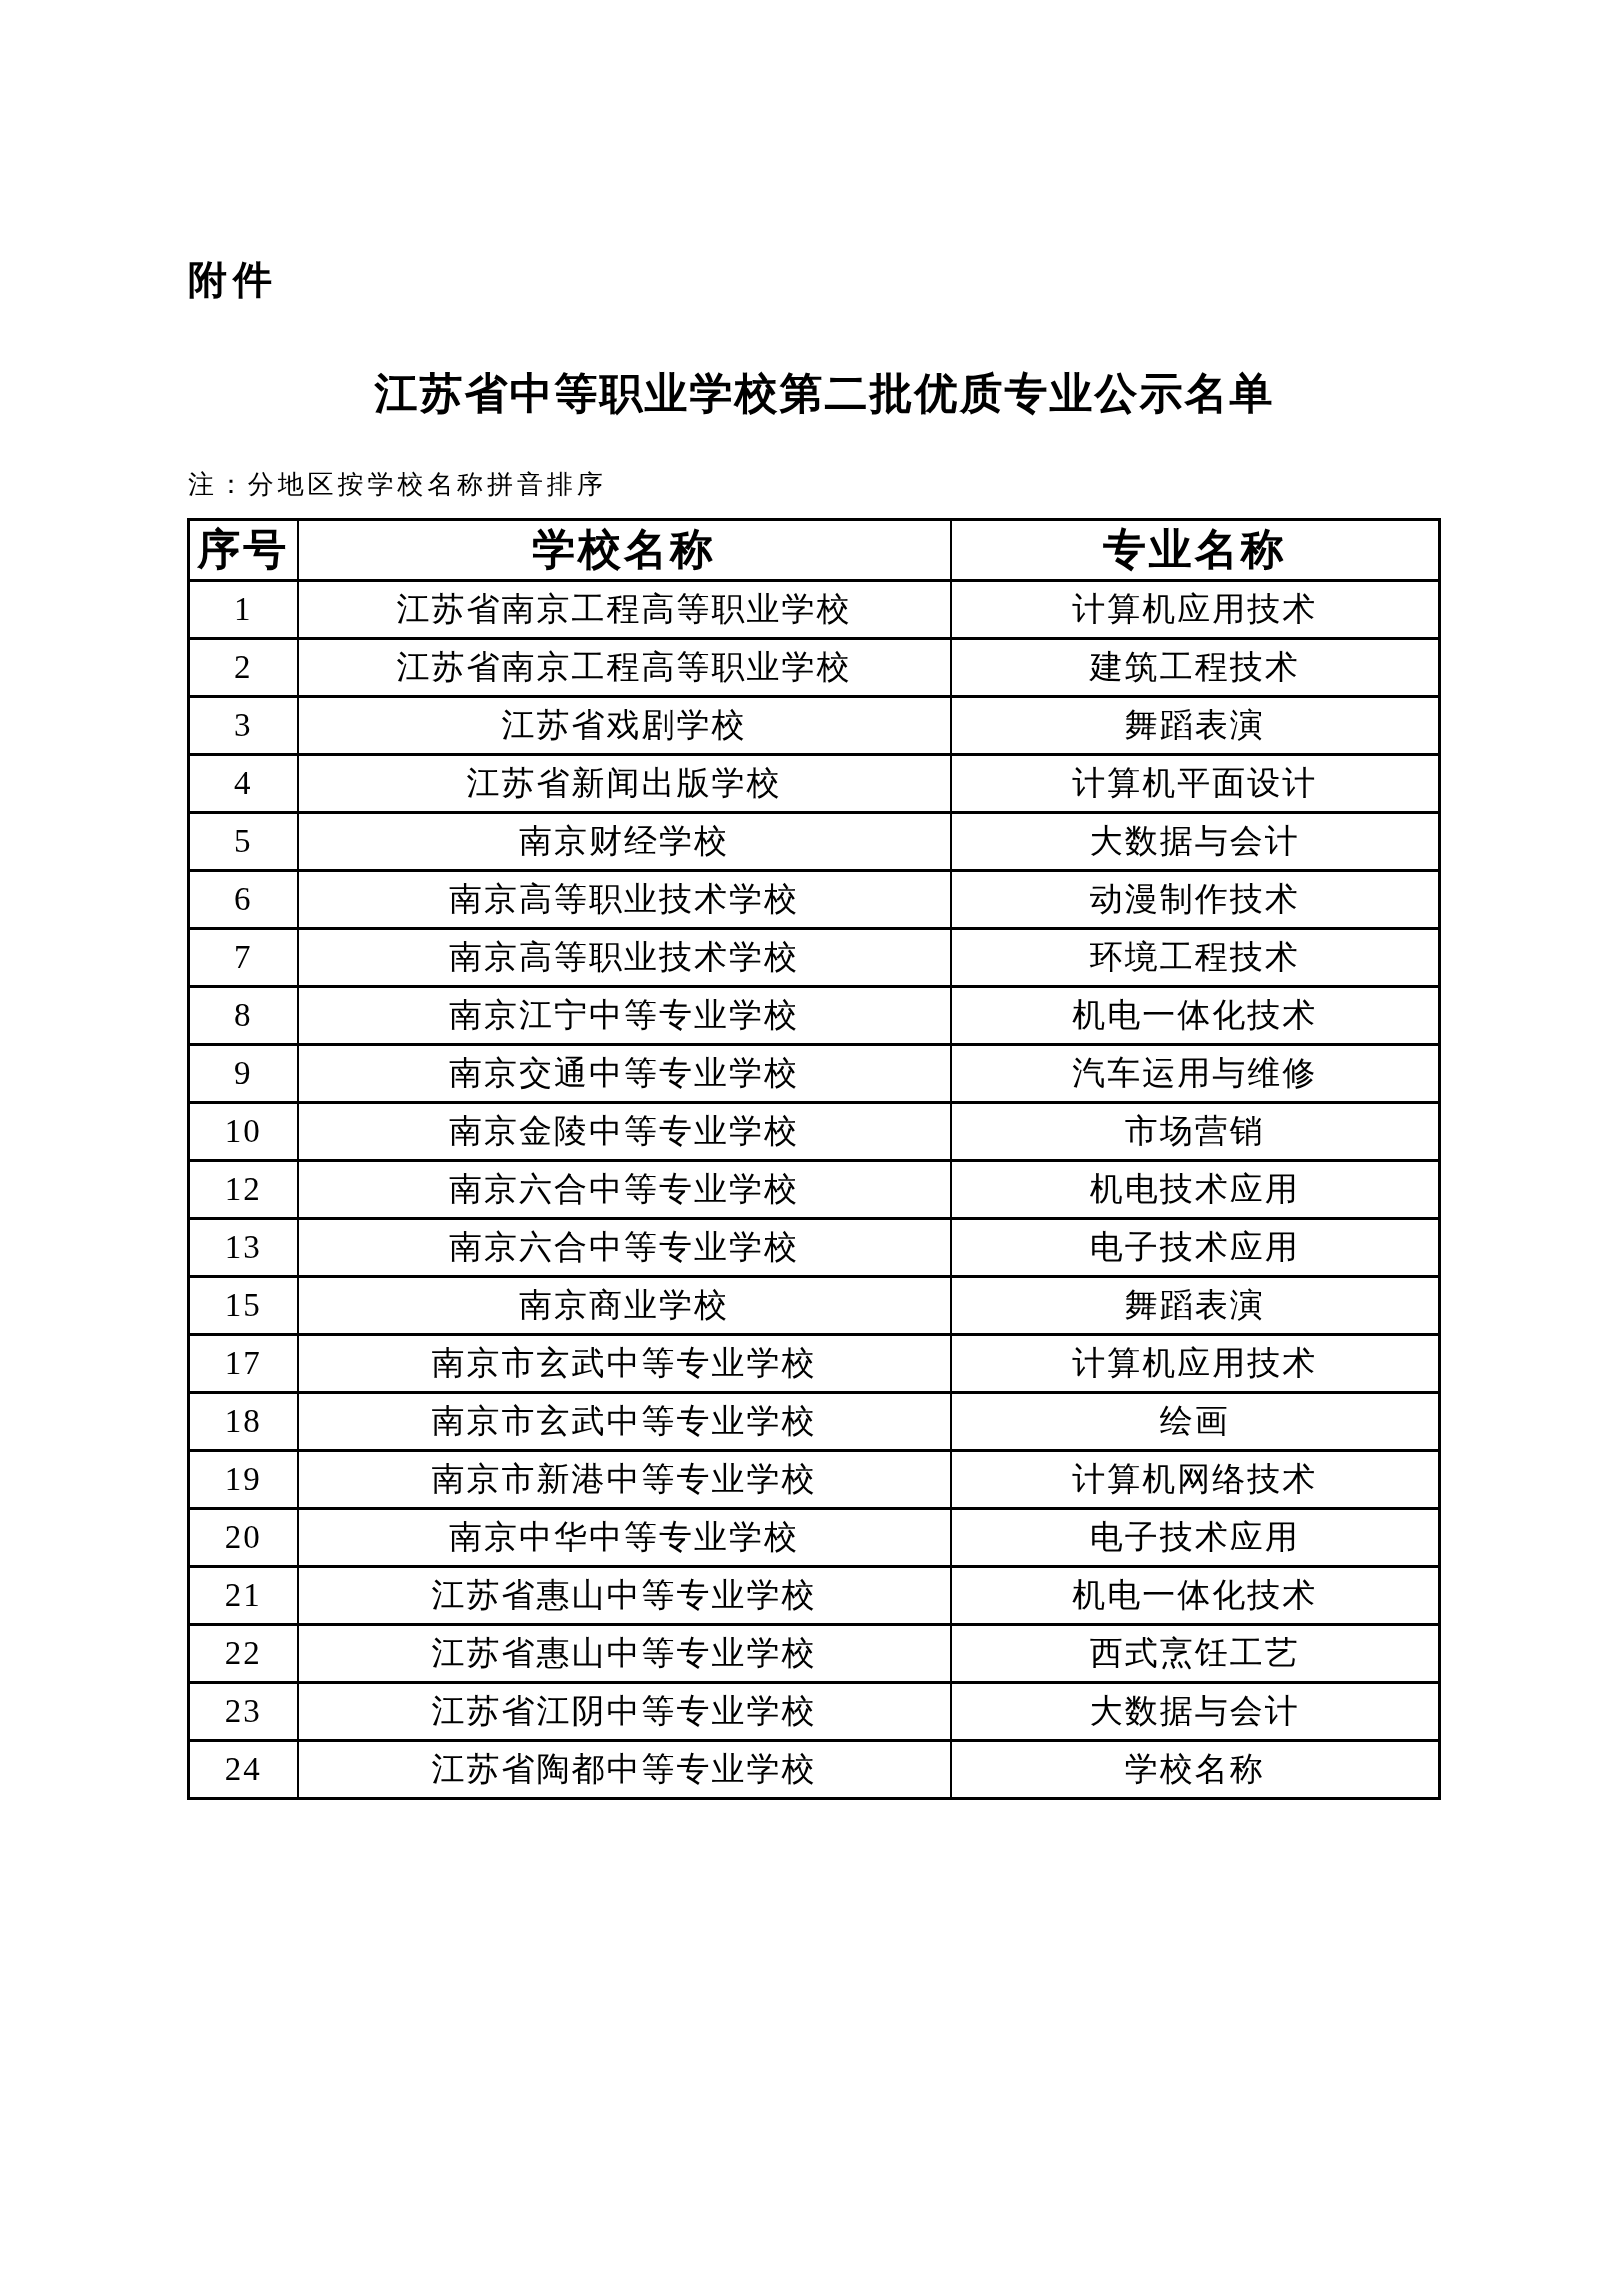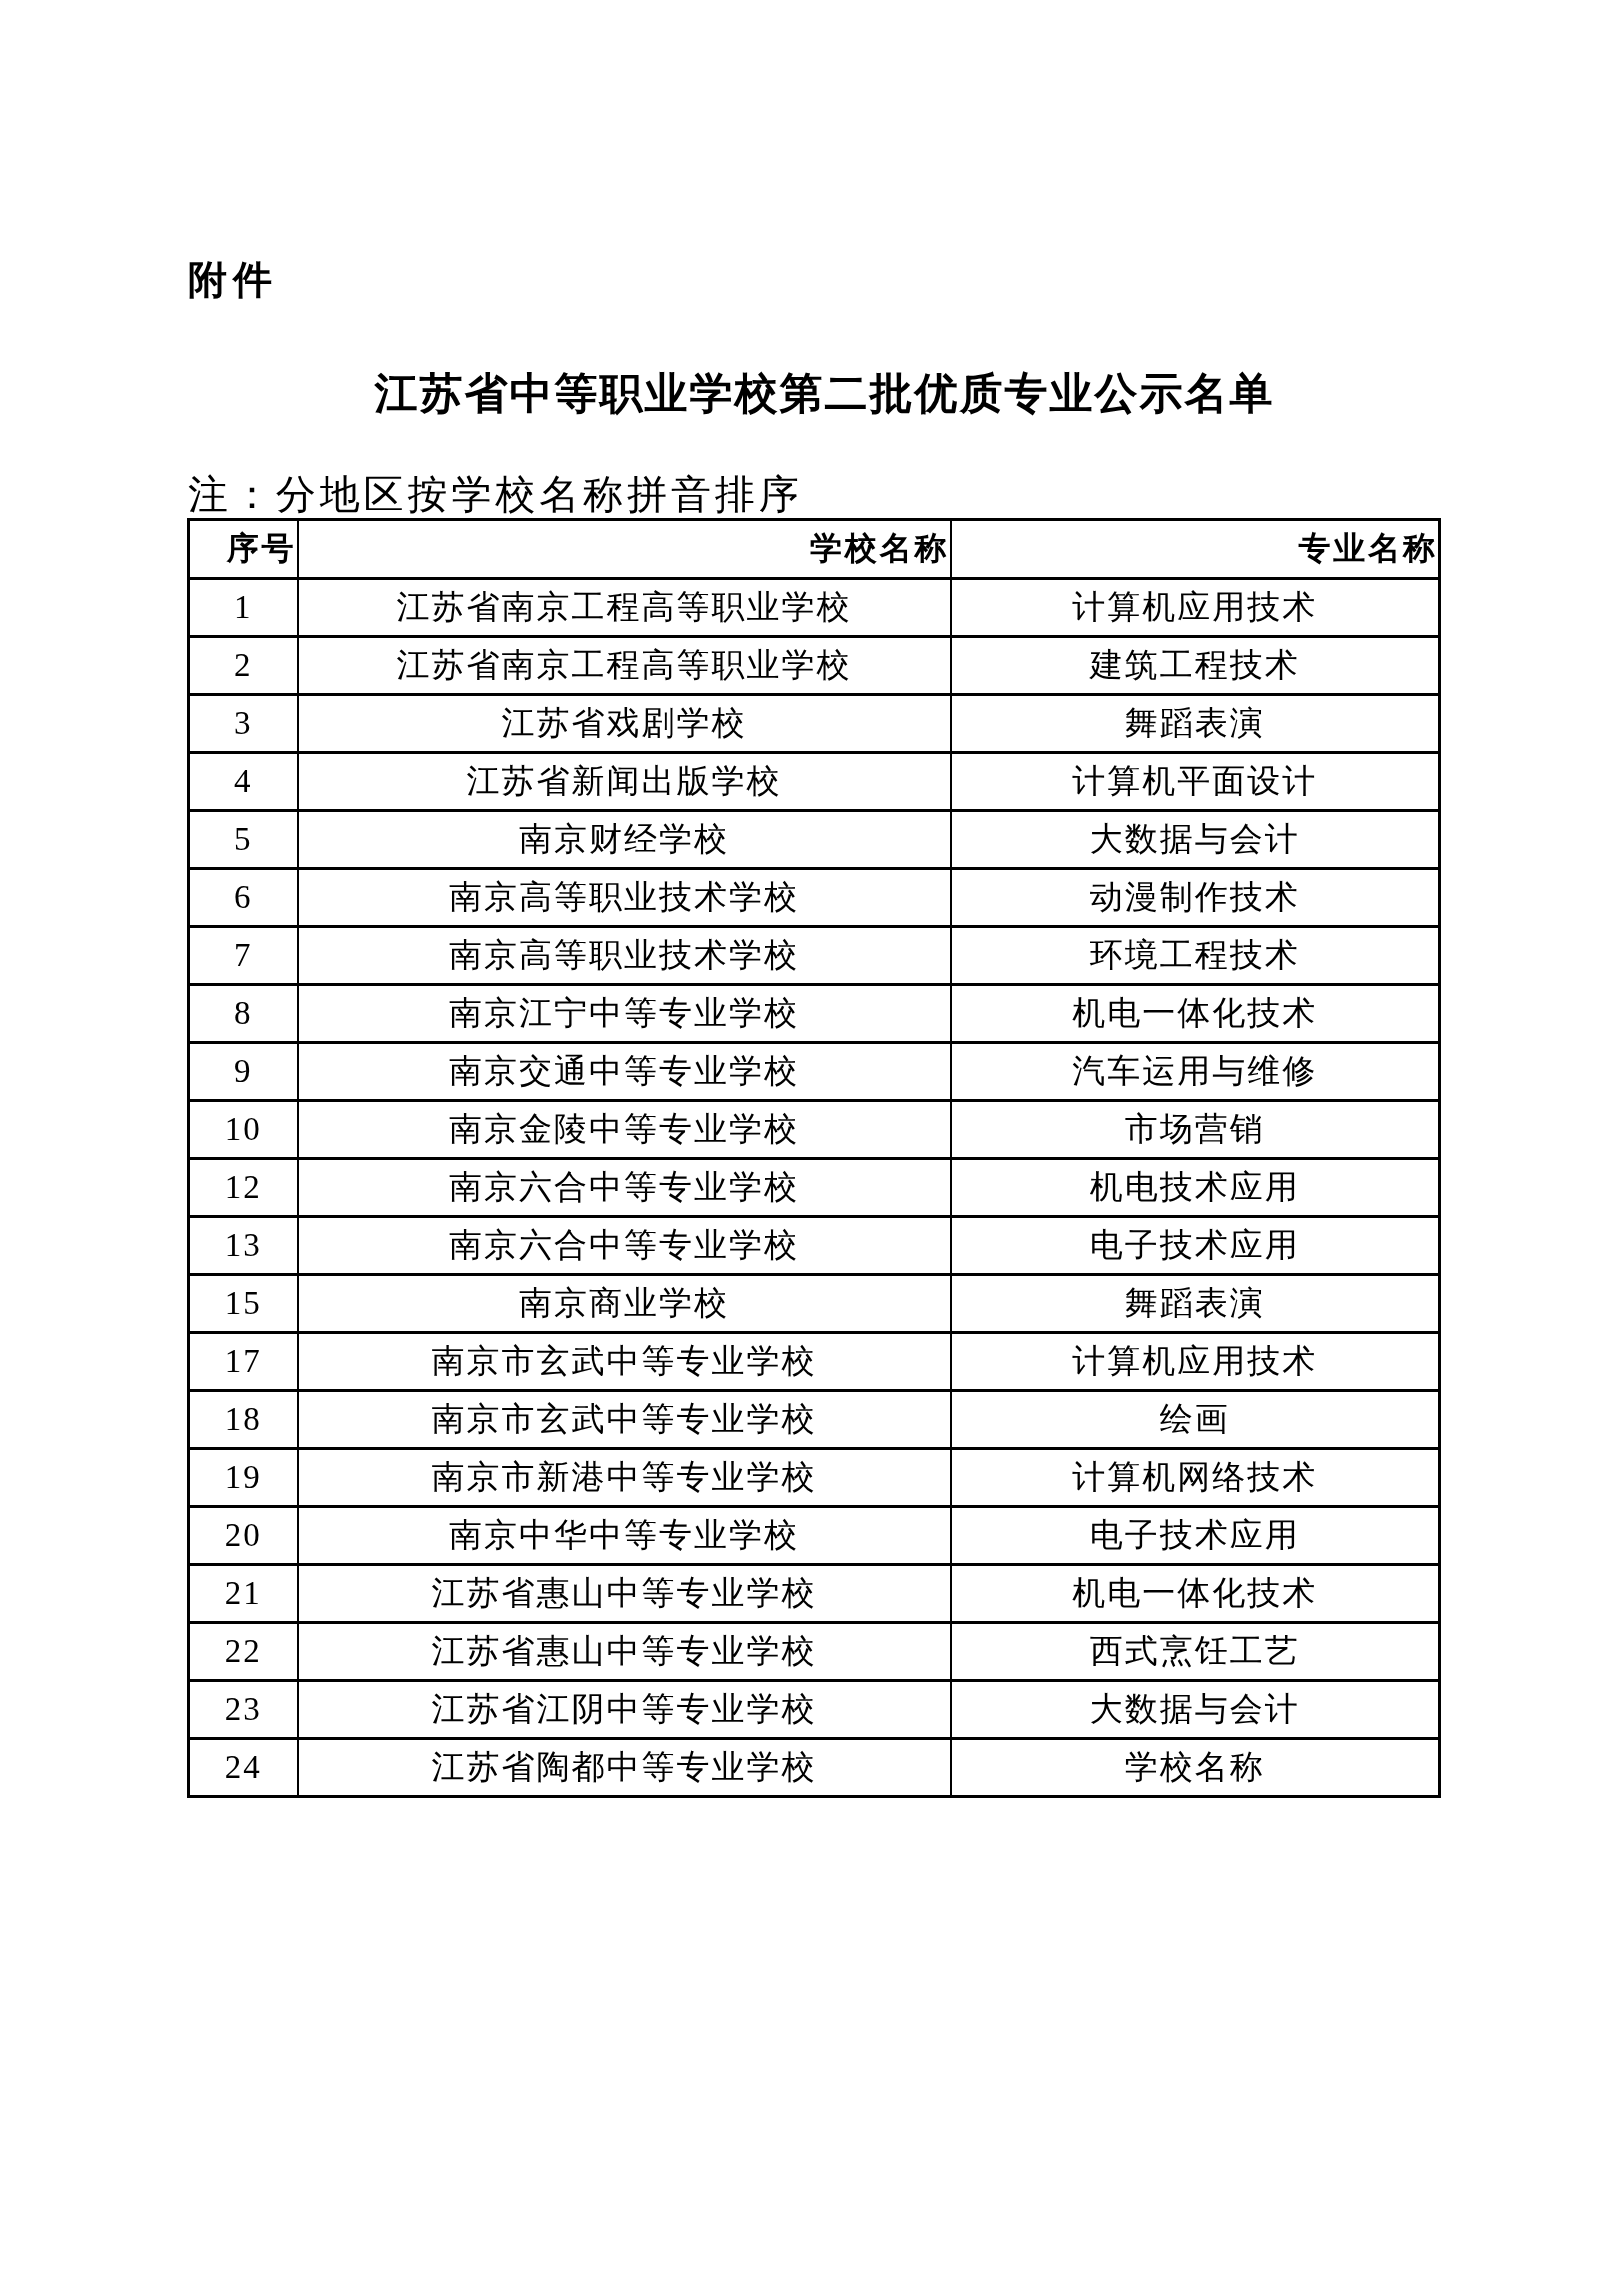--- a/index.html
+++ b/index.html
@@ -34,21 +34,21 @@
     text-align: center;
     font-size: 43px;
     font-weight: bold;
     letter-spacing: 2px;
     font-family: "Liberation Serif", "DejaVu Serif", serif;
   }
   .note {
     position: absolute;
     left: 188px;
     top: 467px;
-    font-size: 40px;
+    font-size: 26px;
     letter-spacing: 3.9px;
   }
   table.schools {
     position: absolute;
     left: 187px;
     top: 518px;
     width: 1251px;
     border-collapse: collapse;
     table-layout: fixed;
     border: 3.9px solid #000;
@@ -59,24 +59,23 @@
     border-top-width: 3.9px;
     border-bottom-width: 3.9px;
     text-align: center;
     vertical-align: middle;
     padding: 0;
     overflow: hidden;
     white-space: nowrap;
   }
   table.schools th {
     height: 56px;
-    font-size: 32px;
+    font-size: 43px;
     font-weight: bold;
     letter-spacing: 2.9px;
-    text-align: right;
   }
   table.schools td {
     height: 55px;
     font-size: 33px;
     font-weight: normal;
     letter-spacing: 2px;
   }
   td.cell-no {
     font-size: 31px;
     letter-spacing: 0;

